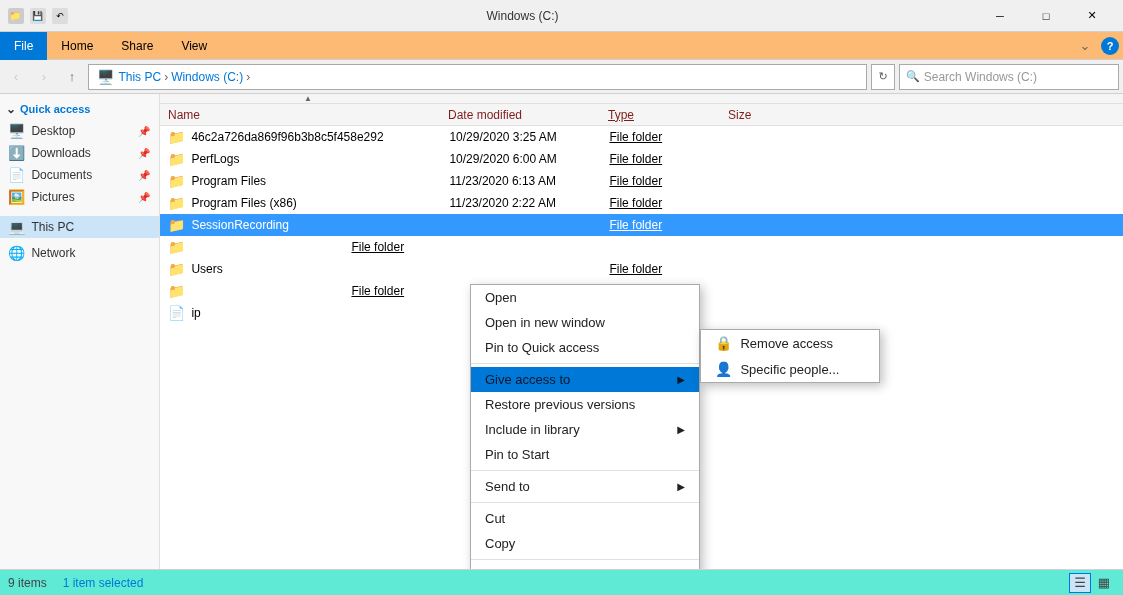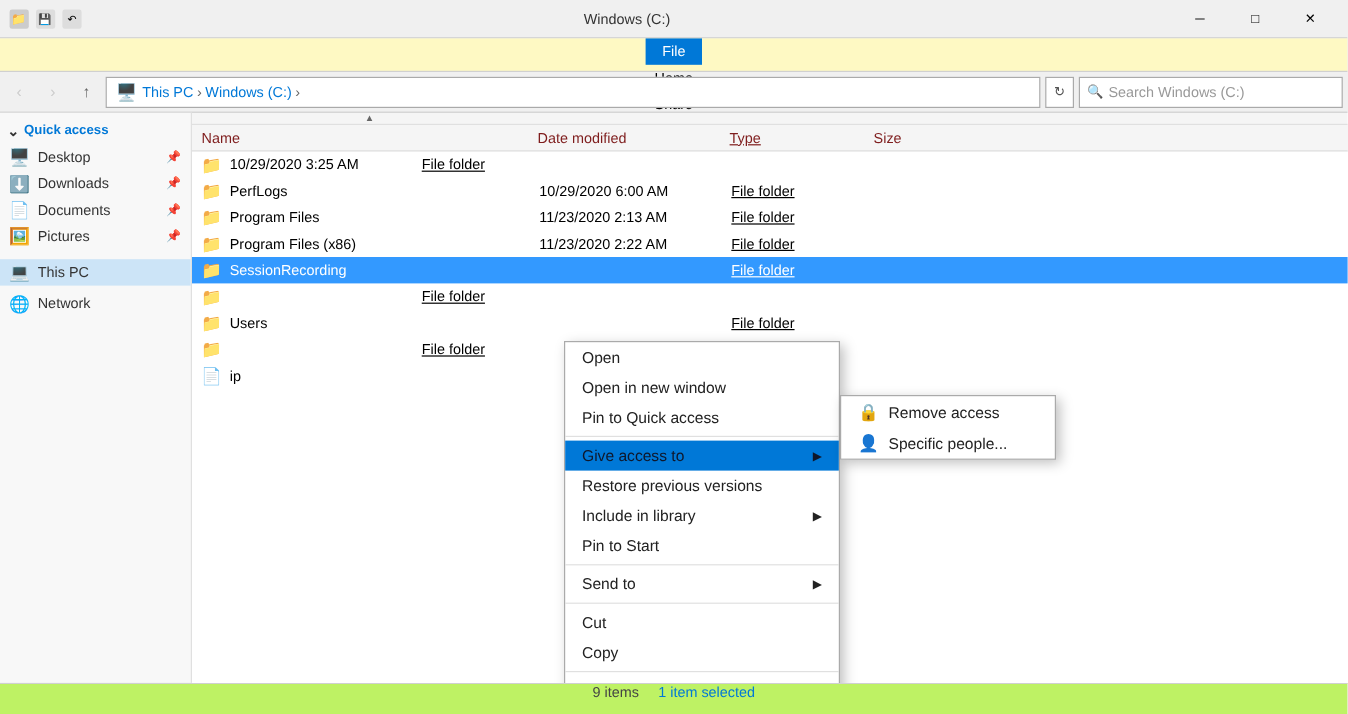--- a/index.html
+++ b/index.html
@@ -15,26 +15,25 @@
       border-bottom: 1px solid #d0d0d0;
     }
     .titlebar-icons { display: flex; gap: 6px; align-items: center; }
     .titlebar-icon { width: 16px; height: 16px; background: #ccc; border-radius: 2px; font-size: 10px; display: flex; align-items: center; justify-content: center; }
     .titlebar-title { flex: 1; text-align: center; font-size: 12px; color: #333; }
     .titlebar-controls { display: flex; gap: 0; }
     .titlebar-btn { width: 46px; height: 32px; display: flex; align-items: center; justify-content: center; font-size: 11px; cursor: pointer; }
 
     
     .menubar {
-      background: #fef9c3;
+      background: #fdba74;
       height: 28px;
       display: flex;
       align-items: center;
       border-bottom: 1px solid #d0d0d0;
-      flex-direction: column;
     }
     .menubar-file {
       background: #0078d7;
       color: white;
       padding: 4px 14px;
       height: 28px;
       display: flex;
       align-items: center;
       font-size: 12px;
       cursor: pointer;
@@ -153,30 +152,29 @@
       cursor: pointer;
       font-size: 12px;
     }
     .file-row.highlighted { background: #3399ff; color: white; }
     .file-icon { font-size: 14px; margin-right: 6px; color: #f0c040; }
     .file-icon.sys { color: #999; }
 
     
     .statusbar {
       height: 26px;
-      background: #bef264;
+      background: #5eead4;
       border-top: 1px solid #d0d0d0;
       display: flex;
       align-items: center;
       padding: 0 8px;
       font-size: 12px;
       color: #444;
       gap: 16px;
       justify-content: space-between;
-      flex-direction: column;
     }
     .statusbar-left { display: flex; gap: 16px; }
     .statusbar-right { display: flex; gap: 2px; }
     .view-btn { width: 22px; height: 20px; display: flex; align-items: center; justify-content: center; cursor: pointer; border: 1px solid transparent; font-size: 13px; }
     .view-btn.active { border-color: #0078d7; background: #cce4f7; }
 
     
     .context-menu {
       position: absolute;
       top: 190px;
@@ -325,35 +323,36 @@
       <div class="col-type">
         <span>Type</span>
       </div>
       <div class="col-size">
         <span>Size</span>
       </div>
     </div>
 
     <div class="file-row">
       <span class="file-icon">📁</span>
+      <div class="col-name" style="width:258px;">46c2a726da869f96b3b8c5f458e292</div>
       <div class="col-date">10/29/2020 3:25 AM</div>
       <div class="col-type">File folder</div>
       <div class="col-size"></div>
     </div>
     <div class="file-row">
       <span class="file-icon">📁</span>
       <div class="col-name" style="width:258px;">PerfLogs</div>
       <div class="col-date">10/29/2020 6:00 AM</div>
       <div class="col-type">File folder</div>
       <div class="col-size"></div>
     </div>
     <div class="file-row">
       <span class="file-icon">📁</span>
       <div class="col-name" style="width:258px;">Program Files</div>
-      <div class="col-date">11/23/2020 2:13 AM</div>
+      <div class="col-date">11/23/2020 6:13 AM</div>
       <div class="col-type">File folder</div>
       <div class="col-size"></div>
     </div>
     <div class="file-row">
       <span class="file-icon">📁</span>
       <div class="col-name" style="width:258px;">Program Files (x86)</div>
       <div class="col-date">11/23/2020 2:22 AM</div>
       <div class="col-type">File folder</div>
       <div class="col-size"></div>
     </div>

